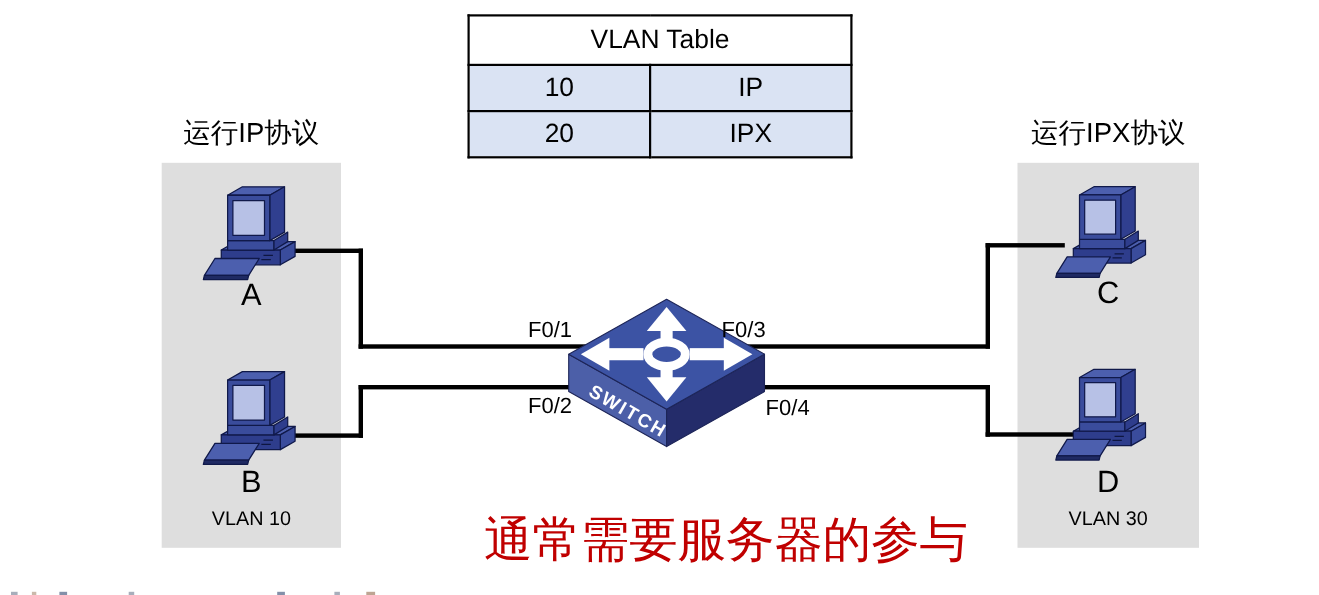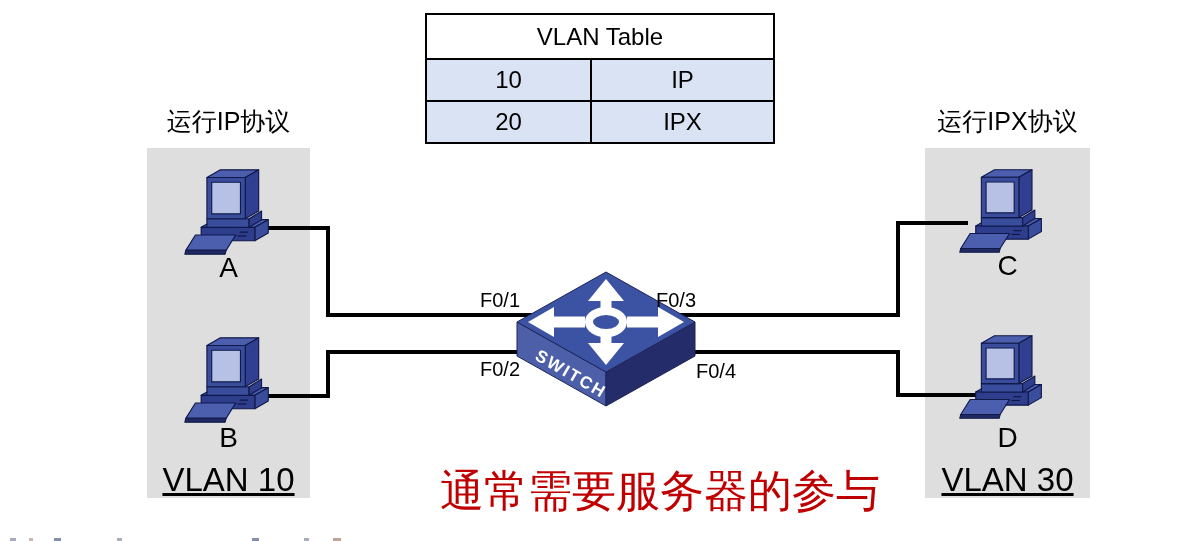--- a/index.html
+++ b/index.html
@@ -22,21 +22,21 @@
     height:40px;vertical-align:middle;overflow:hidden;
   }
   .vlan-table .title-row th{height:43px;background:#fff;}
   .vlan-table .data-row td{background:#dae3f3;}
   .col-id{width:165px;} .col-proto{width:183px;}
   
   .vlan-panel{background:#dedede;width:163px;height:350px;top:148px;z-index:0;}
   .panel-title{top:103px;height:36px;font-size:25px;line-height:36px;
     text-align:center;white-space:nowrap;z-index:4;}
   .host-label{width:163px;text-align:center;font-size:28px;z-index:4;}
-  .vlan-label{width:163px;text-align:center;font-size:33px;z-index:4;text-decoration:underline;}
+  .vlan-label{width:163px;text-align:center;font-size:18px;z-index:4;}
   
   .wire{background:#000;z-index:1;}
   
   .pc{z-index:3;}
   .switch-svg{left:514px;top:269px;width:184px;height:140px;z-index:2;}
   .port-label{font-size:20px;line-height:26px;white-space:nowrap;z-index:4;}
   
   .caption{
     left:440px;top:469px;width:396px;text-align:center;
     font-size:44px;line-height:44px;color:#c00000;white-space:nowrap;z-index:4;

